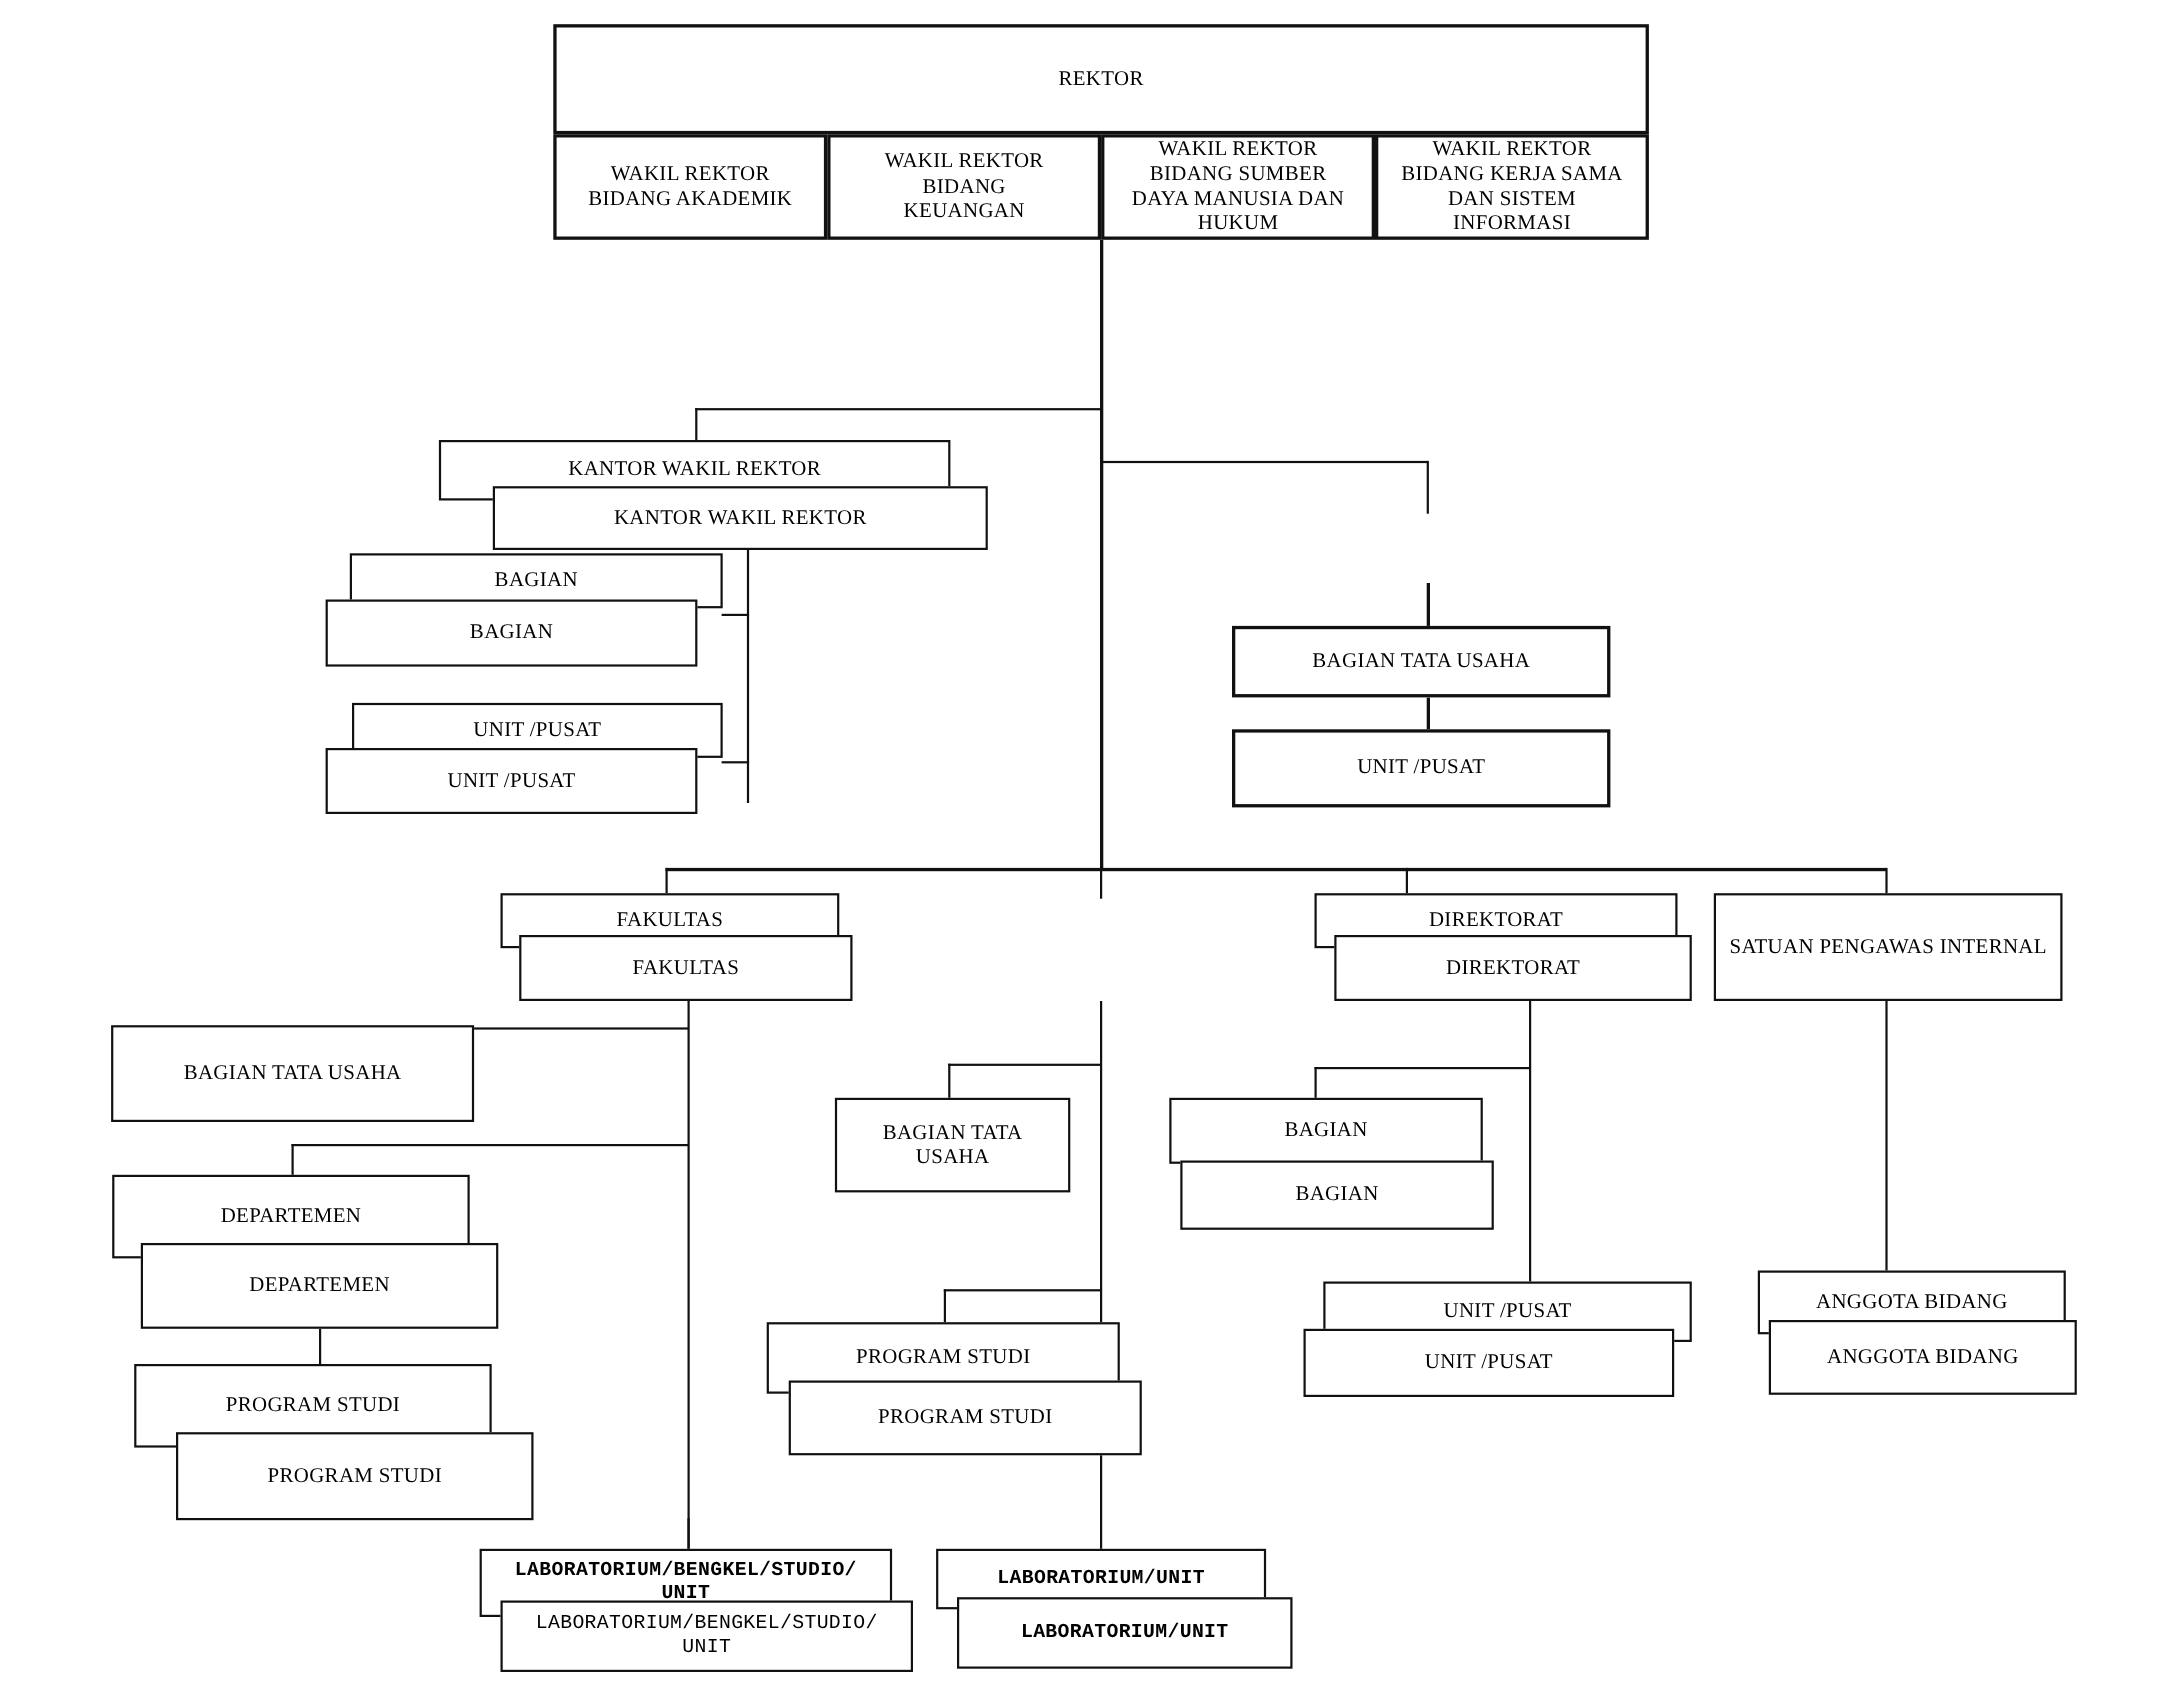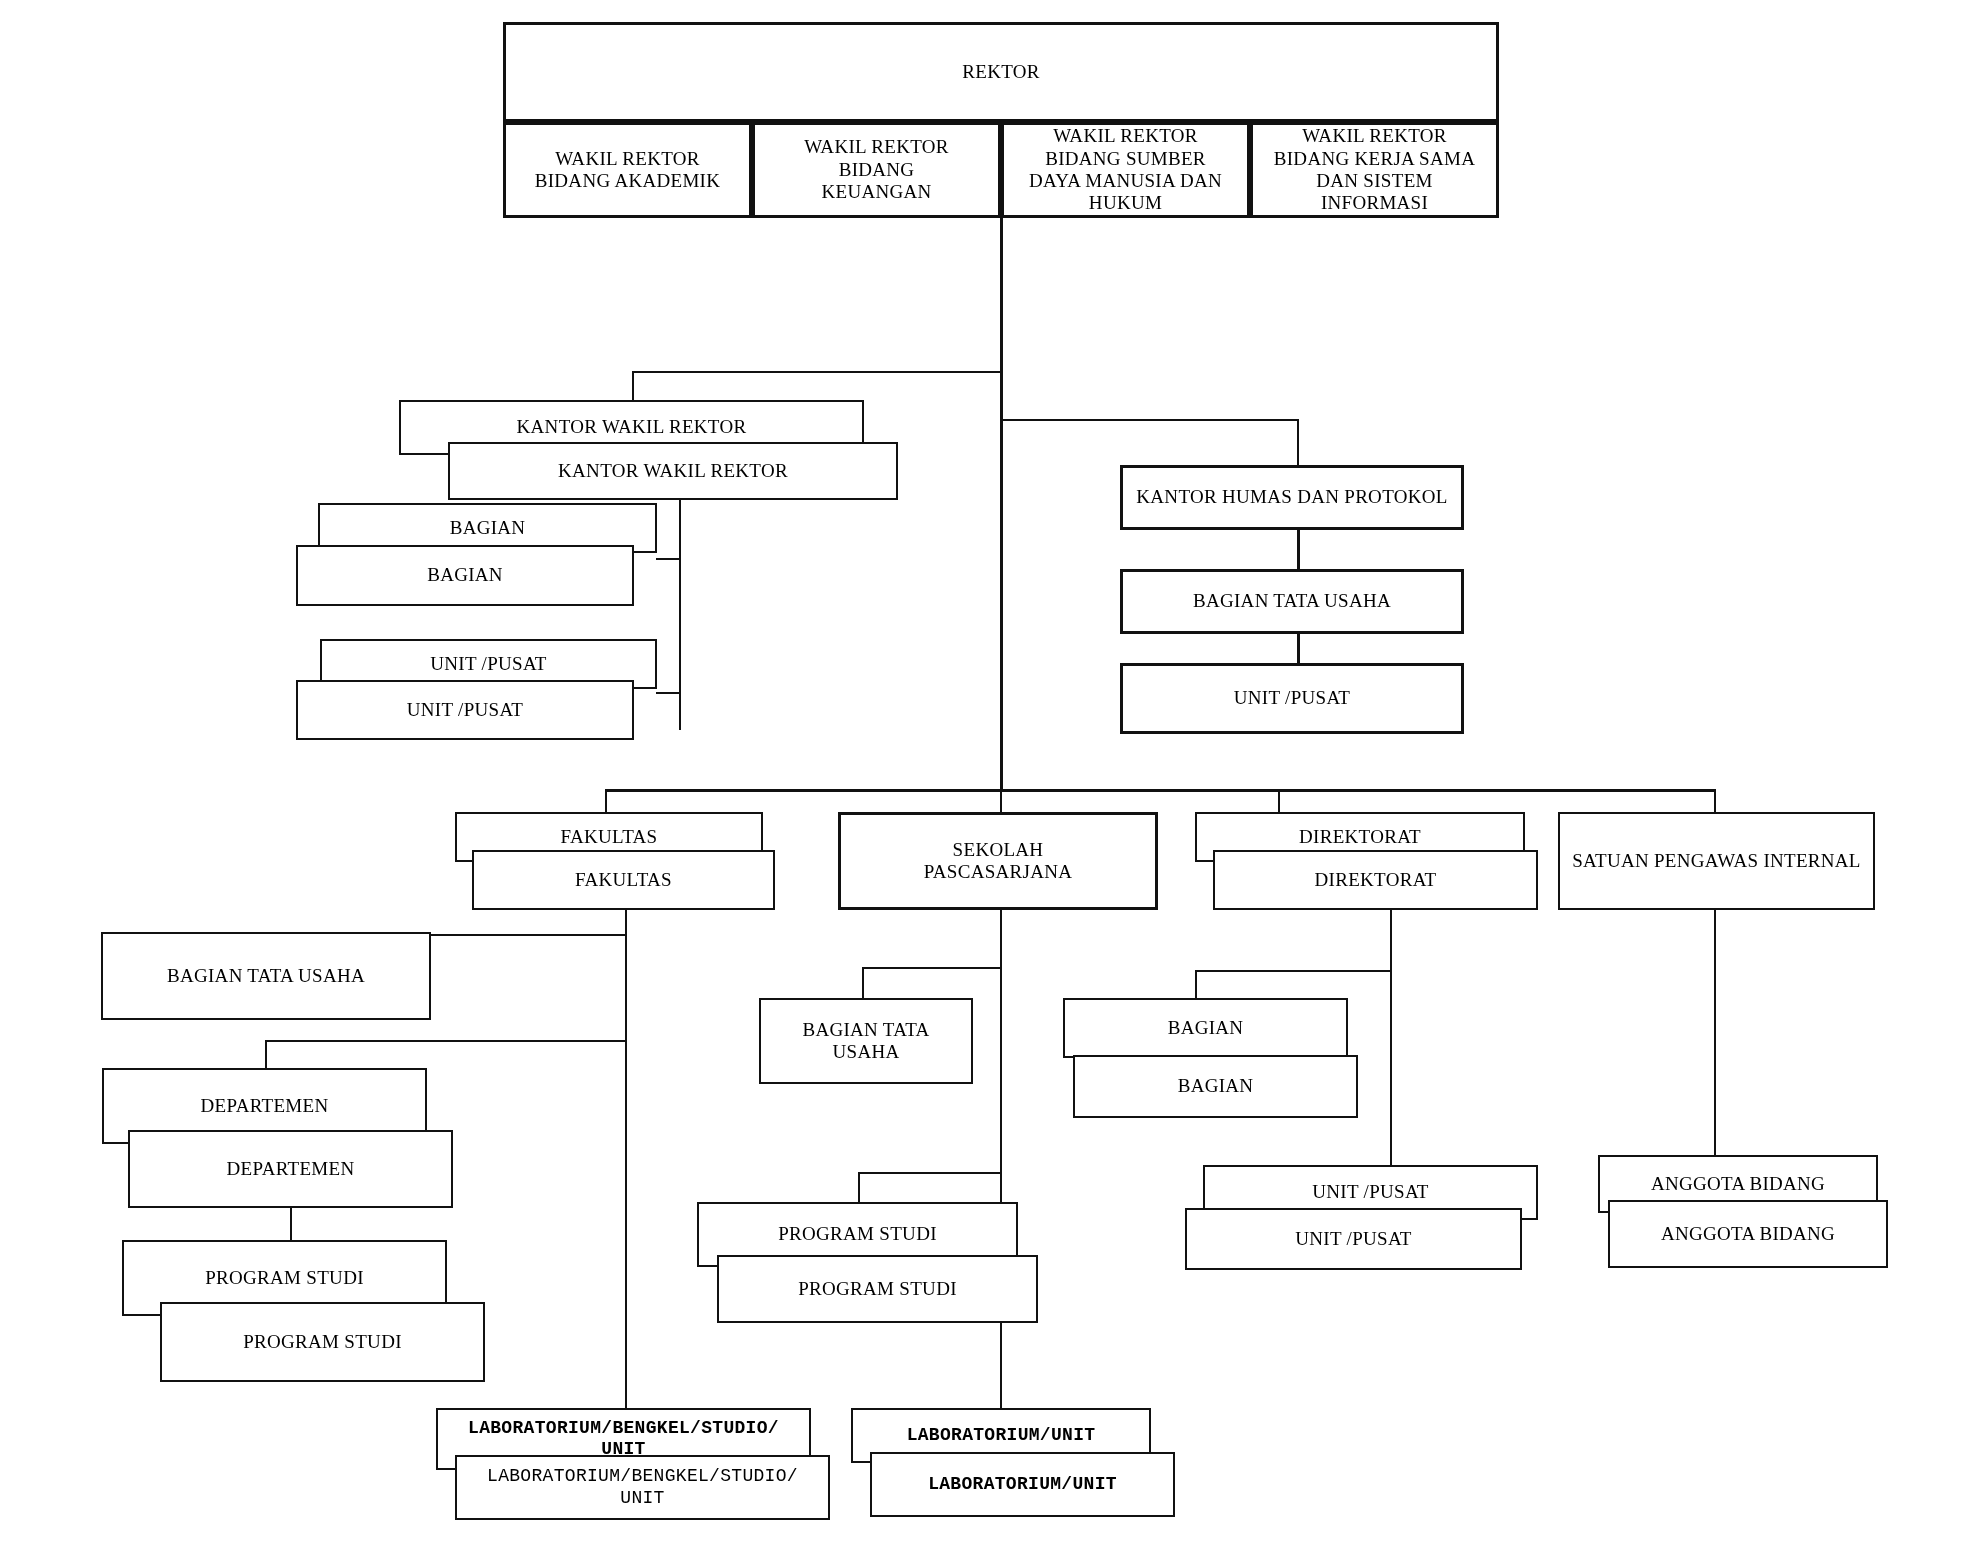--- a/index.html
+++ b/index.html
@@ -107,23 +107,20 @@
   <div class="node" style="left:320px; top:639px; width:337px; height:50px;">
     <span class="label">UNIT /PUSAT</span>
   </div>
   <div class="node" style="left:296px; top:680px; width:338px; height:60px;">
     <span class="label">UNIT /PUSAT</span>
   </div>
 
   <div class="ln h" style="left:1000px; top:419px; width:298px;"></div>
   <div class="ln v" style="left:1297px; top:419px; height:48px;"></div>
 
-  <div class="node thick" style="left:1120px; top:465px; width:344px; height:65px;">
-    <span class="label">KANTOR HUMAS DAN PROTOKOL</span>
-  </div>
   <div class="ln v t3" style="left:1297px; top:530px; height:40px;"></div>
   <div class="node thick" style="left:1120px; top:569px; width:344px; height:65px;">
     <span class="label">BAGIAN TATA USAHA</span>
   </div>
   <div class="ln v t3" style="left:1297px; top:634px; height:40px;"></div>
   <div class="node thick" style="left:1120px; top:663px; width:344px; height:71px;">
     <span class="label">UNIT /PUSAT</span>
   </div>
 
   <div class="ln h t3" style="left:605px; top:789px; width:1110px;"></div>
@@ -133,24 +130,20 @@
   <div class="ln v" style="left:1278px; top:789px; height:28px;"></div>
   <div class="ln v" style="left:1714px; top:789px; height:28px;"></div>
 
   <div class="node" style="left:455px; top:812px; width:308px; height:50px;">
     <span class="label">FAKULTAS</span>
   </div>
   <div class="node" style="left:472px; top:850px; width:303px; height:60px;">
     <span class="label">FAKULTAS</span>
   </div>
 
-  <div class="node thick" style="left:838px; top:812px; width:320px; height:98px;">
-    <span class="label" style="white-space:pre-line;">SEKOLAH
-PASCASARJANA</span>
-  </div>
 
   <div class="node" style="left:1195px; top:812px; width:330px; height:50px;">
     <span class="label">DIREKTORAT</span>
   </div>
   <div class="node" style="left:1213px; top:850px; width:325px; height:60px;">
     <span class="label">DIREKTORAT</span>
   </div>
 
   <div class="node" style="left:1558px; top:812px; width:317px; height:98px;">
     <span class="label">SATUAN PENGAWAS INTERNAL</span>

